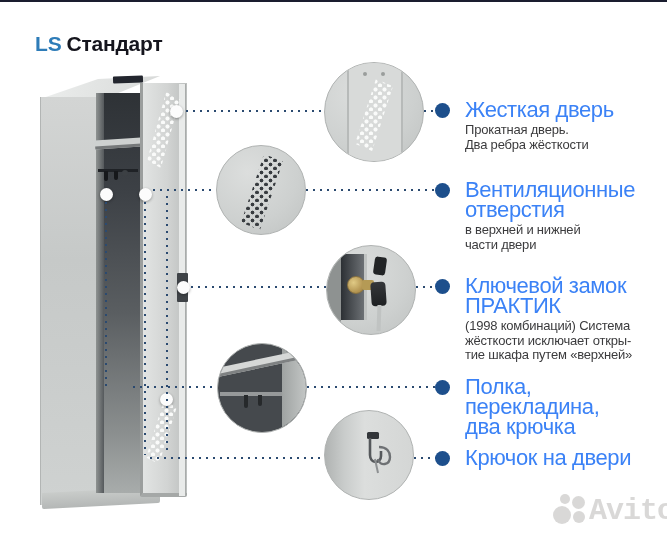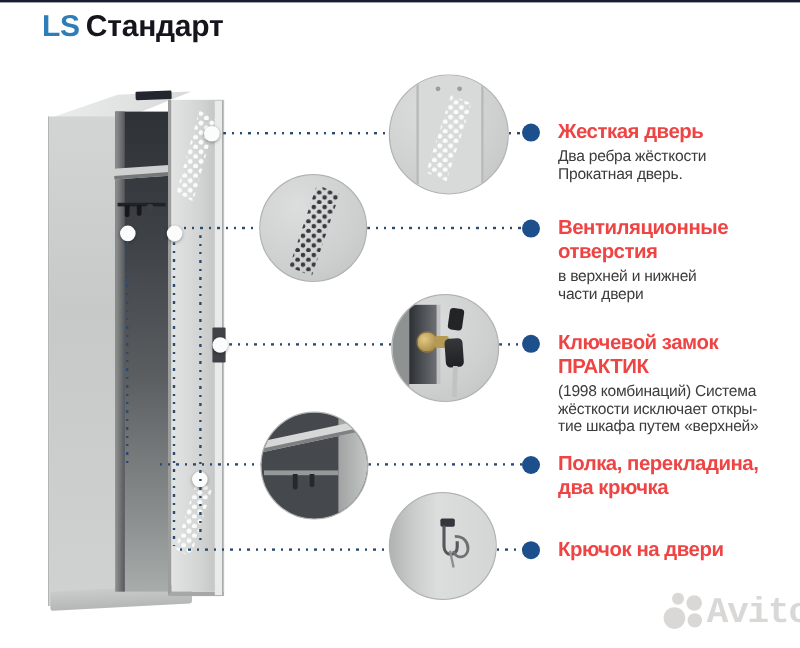--- a/index.html
+++ b/index.html
@@ -1,21 +1,21 @@
 <!DOCTYPE html>
 <html><head>
 <meta charset="utf-8">
 <style>
   * { margin:0; padding:0; box-sizing:border-box; }
   html,body { width:667px; height:540px; }
   body { font-family:"Liberation Sans", sans-serif; background:#fff; overflow:hidden; }
   .page { position:relative; width:667px; height:540px; background:#fff; overflow:hidden; }
   .topbar { position:absolute; left:0; top:0; width:667px; height:2px; background:#1a1d2f; }
 
-  .title { position:absolute; left:35px; top:8px; font-size:25px; font-weight:bold; letter-spacing:-0.2px; color:#15151d; }
+  .title { position:absolute; left:35px; top:32px; font-size:21px; font-weight:bold; letter-spacing:-0.2px; color:#15151d; }
   .title .ls { color:#2e7cb8; margin-right:5px; }
 
   
   .scene { position:absolute; left:0; top:0; width:667px; height:540px; }
   .cab-top { position:absolute; left:40px; top:76px; width:122px; height:24px;
              background:linear-gradient(100deg,#eceeed,#d7d9d8); 
              clip-path:polygon(0px 23px, 58px 3px, 120px 0px, 66px 22px); }
   .cab-label { position:absolute; left:113px; top:76px; width:30px; height:7px; background:#23262e; border-radius:1px; transform:rotate(-2deg); }
   .cab-side { position:absolute; left:40px; top:97px; width:56px; height:408px;
               background:linear-gradient(180deg,#d3d5d4 0%,#c6c9c8 40%,#cfd2d1 100%);
@@ -101,21 +101,21 @@
   .c4 .hk1 { position:absolute; left:26px; top:51px; width:4px; height:13px; background:#26292b; border-radius:0 0 3px 3px; }
   .c4 .hk2 { position:absolute; left:40px; top:51px; width:4px; height:11px; background:#26292b; border-radius:0 0 3px 3px; }
 
   .c5 { background:linear-gradient(90deg,#b0b3b2 0%,#c9cccb 22%,#dcdedd 45%,#d4d6d5 100%); }
   .c5 svg { position:absolute; left:0; top:0; }
 
   
   .feature { position:absolute; left:433px; width:215px; }
   .fdot { position:absolute; left:2px; top:3px; width:15px; height:15px; border-radius:50%; background:#1d4f8c; }
   .ftext { margin-left:32px; }
-  .fhead { font-size:17px; line-height:20px; font-weight:bold; color:#ef4444; letter-spacing:-0.4px; }
+  .fhead { font-size:22px; line-height:20px; font-weight:normal; color:#3b82f6; letter-spacing:-0.4px; }
   .fsub { font-size:13px; line-height:14.5px; color:#3b3b3d; margin-top:3px; letter-spacing:-0.2px; }
   .f0 { top:100px; } .f1 { top:180px; } .f2 { top:276px; } .f3 { top:377px; } .f4 { top:448px; }
 
   
   .wm { position:absolute; left:551px; top:488px; width:116px; height:46px; color:rgba(186,184,182,0.55);font-family:Liberation Mono, monospace; }
   .wm-text { position:absolute; left:38px; top:6px; font-size:30px; font-weight:bold; letter-spacing:-1px; }
   .wm i { position:absolute; border-radius:50%; background:rgba(186,184,182,0.55); }
   .wm .b1 { left:2px;  top:18px; width:18px; height:18px; }
   .wm .b2 { left:9px;  top:6px;  width:10px; height:10px; }
   .wm .b3 { left:21px; top:8px;  width:13px; height:13px; }
@@ -215,22 +215,22 @@
       <i class="b4"></i>
       <span class="wm-text">Avito</span>
     </div>
   <div class="feature f0">
         <span class="fdot"></span>
         <div class="ftext">
           <div class="fhead">
             <div>Жесткая дверь</div>
           </div>
           <div class="fsub">
+            <div>Прокатная дверь.</div>
             <div>Два ребра жёсткости</div>
-            <div>Прокатная дверь.</div>
           </div>
         </div>
       </div>
       <div class="feature f1">
         <span class="fdot"></span>
         <div class="ftext">
           <div class="fhead">
             <div>Вентиляционные</div>
             <div>отверстия</div>
           </div>

